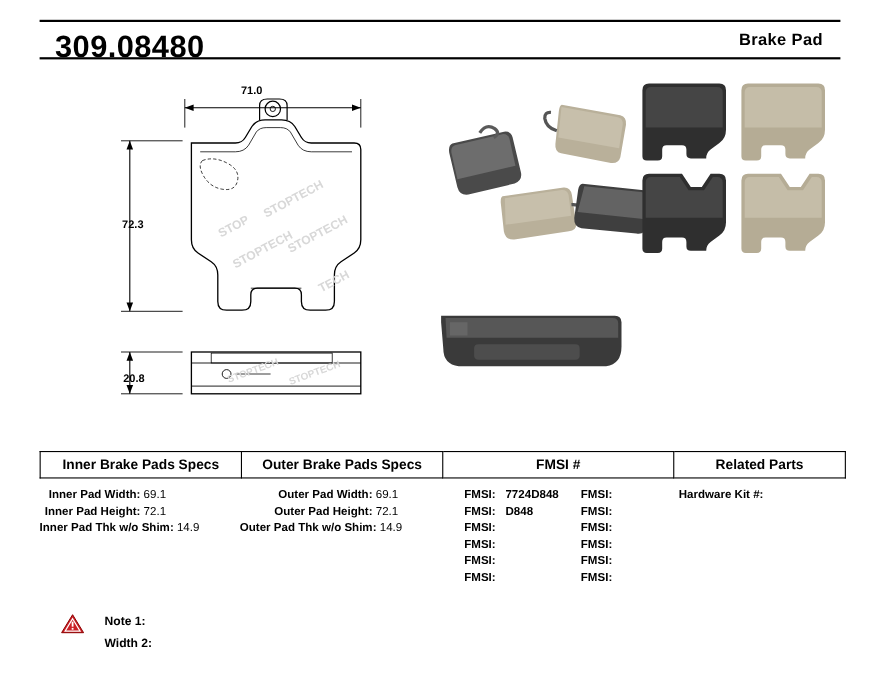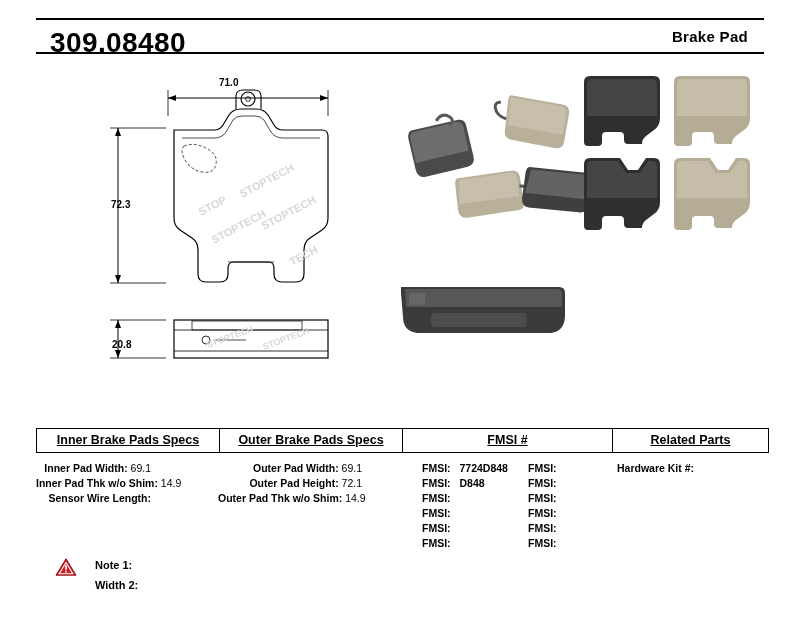--- a/index.html
+++ b/index.html
@@ -63,23 +63,22 @@
     position: absolute;
     font-size: 10px;
     font-weight: bold;
     color: #000;
   }
 
   
   .tables {
     position: absolute;
     left: 36px;
-    top: 428px;
+    top: 410px;
     width: 728px;
-    text-decoration: underline;
   }
   .tbl {
     border-collapse: collapse;
     width: 728px;
     table-layout: fixed;
   }
   .tbl th {
     border: 1.5px solid #000;
     font-size: 12.5px;
     font-weight: bold;
@@ -313,26 +312,26 @@
       </table>
 
     <div class="specs-body" style="height:120px;">
 
       <div class="col" style="left:0px; width:182px; padding-top:8px;">
         <div class="spec-row right-align" style="padding-right:67px;">
           <span class="spec-label">Inner Pad Width:</span>
           <span>69.1</span>
         </div>
         <div class="spec-row right-align" style="padding-right:67px;">
+          <span class="spec-label">Inner Pad Height:</span>
+          <span>72.1</span>
+        </div>
+        <div class="spec-row right-align" style="padding-right:67px;">
           <span class="spec-label">Inner Pad Thk w/o Shim:</span>
           <span>14.9</span>
-        </div>
-        <div class="spec-row right-align" style="padding-right:67px;">
-          <span class="spec-label">Sensor Wire Length:</span>
-          <span></span>
         </div>
       </div>
 
       <div class="col" style="left:182px; width:182px; padding-top:8px;">
         <div class="spec-row right-align" style="padding-right:38px;">
           <span class="spec-label">Outer Pad Width:</span>
           <span>69.1</span>
         </div>
         <div class="spec-row right-align" style="padding-right:38px;">
           <span class="spec-label">Outer Pad Height:</span>

